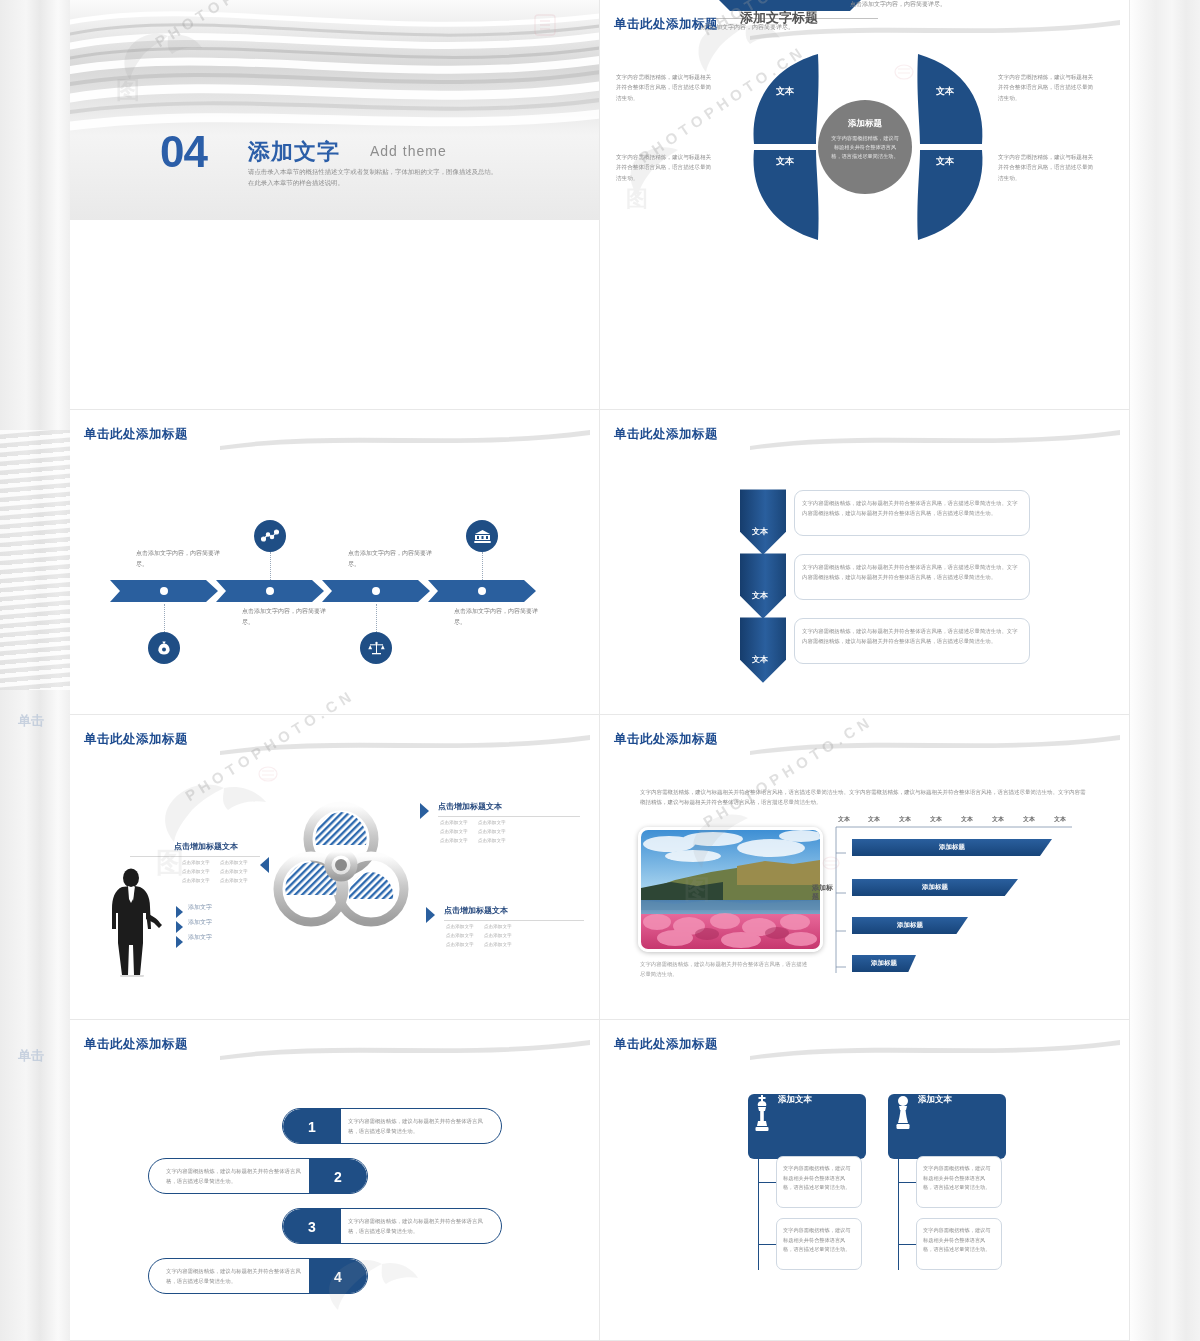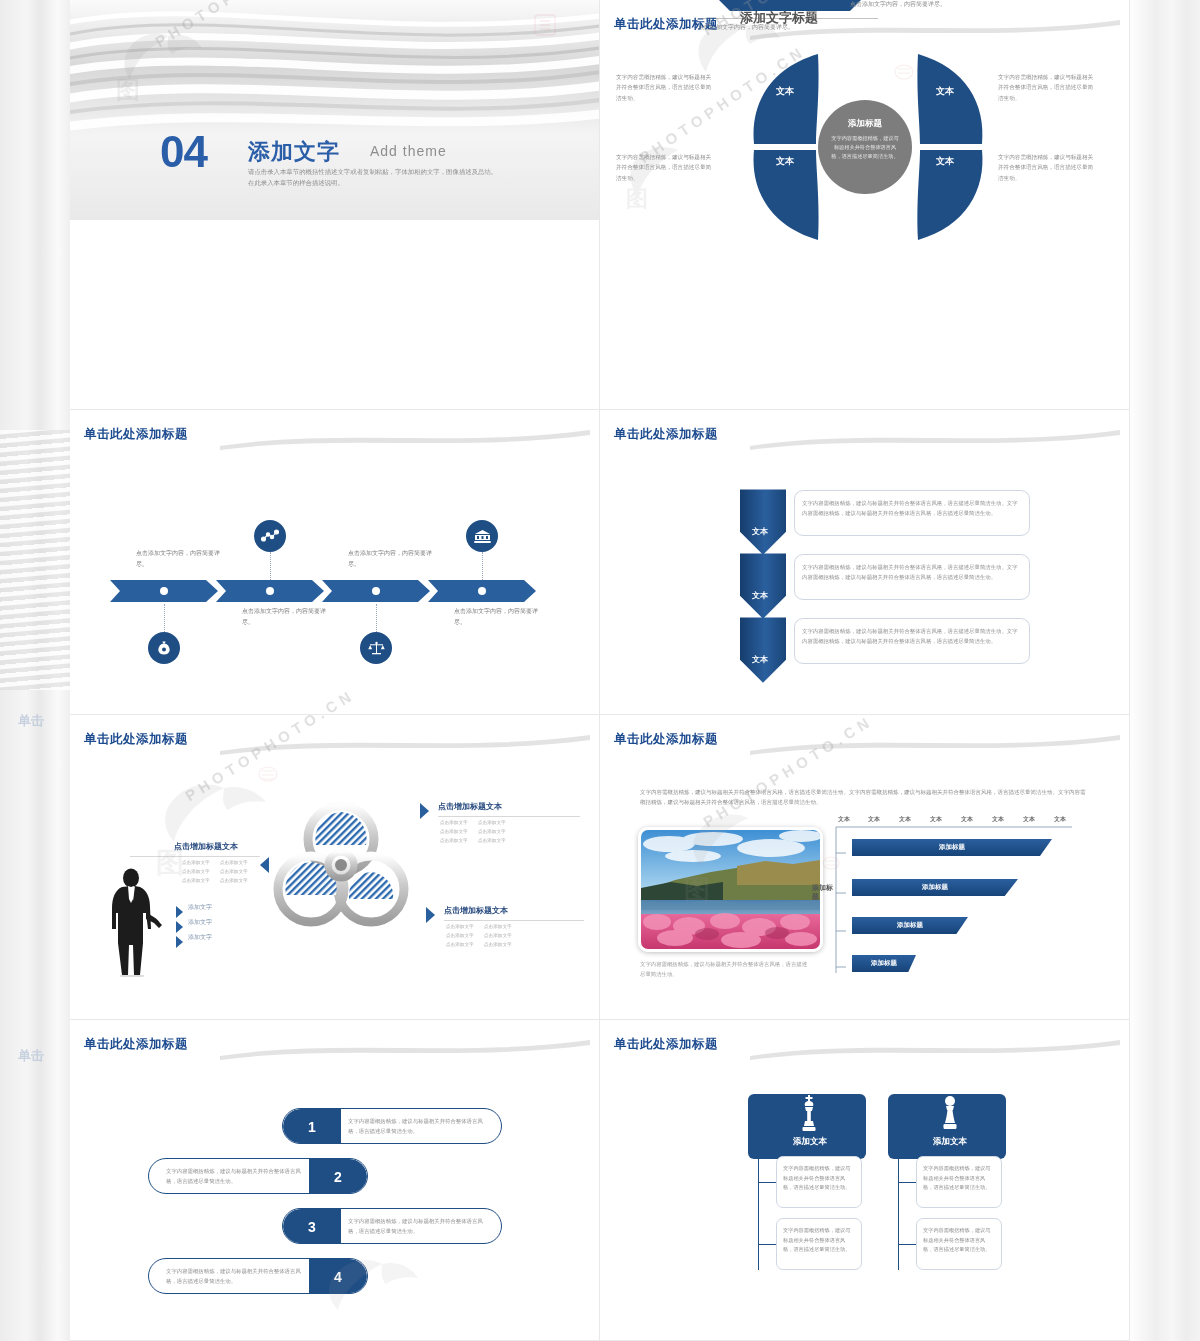--- a/index.html
+++ b/index.html
@@ -82,21 +82,21 @@
   .pb-ax{position:absolute;font-size:6px;color:#6a6a6a;font-weight:bold;}
   .pb-bar{position:absolute;height:17px;background:linear-gradient(180deg,#2a5f9e,#174479);display:flex;align-items:center;justify-content:center;color:#fff;font-size:6.5px;font-weight:bold;}
   .pb-cap{position:absolute;font-size:5.4px;color:#9a9a9a;line-height:1.85;}
 
   
   .np{position:absolute;height:36px;border:1px solid #1f4e85;border-radius:18px;background:#fff;overflow:hidden;}
   .np-cap{position:absolute;top:0;height:36px;width:58px;background:#1f4e85;display:flex;align-items:center;justify-content:center;color:#fff;font-size:14px;font-weight:bold;}
   .np-txt{position:absolute;top:8px;font-size:5.4px;color:#8d8d8d;line-height:1.9;}
 
   
-  .ch-hd{position:absolute;width:118px;height:65px;background:#1f4e85;border-radius:6px;display:flex;align-items:center;flex-direction:column;}
+  .ch-hd{position:absolute;width:118px;height:65px;background:#1f4e85;border-radius:6px;display:flex;align-items:flex-start;}
   .ch-hd span{color:#fff;font-size:8.5px;font-weight:bold;margin-left:6px;}
   .ch-box{position:absolute;width:86px;height:52px;border:1px solid #cfd8e2;border-radius:7px;background:#fff;}
   .ch-box p{font-size:5.2px;color:#8d8d8d;line-height:1.85;padding:7px 6px;}
   .ch-line{position:absolute;background:#1f4e85;}
 
   
   .wm{position:absolute;pointer-events:none;opacity:.3;}
   .wm-txt{font-size:15px;color:#9b9b9b;letter-spacing:5px;font-weight:bold;}
 </style>
 </head>

